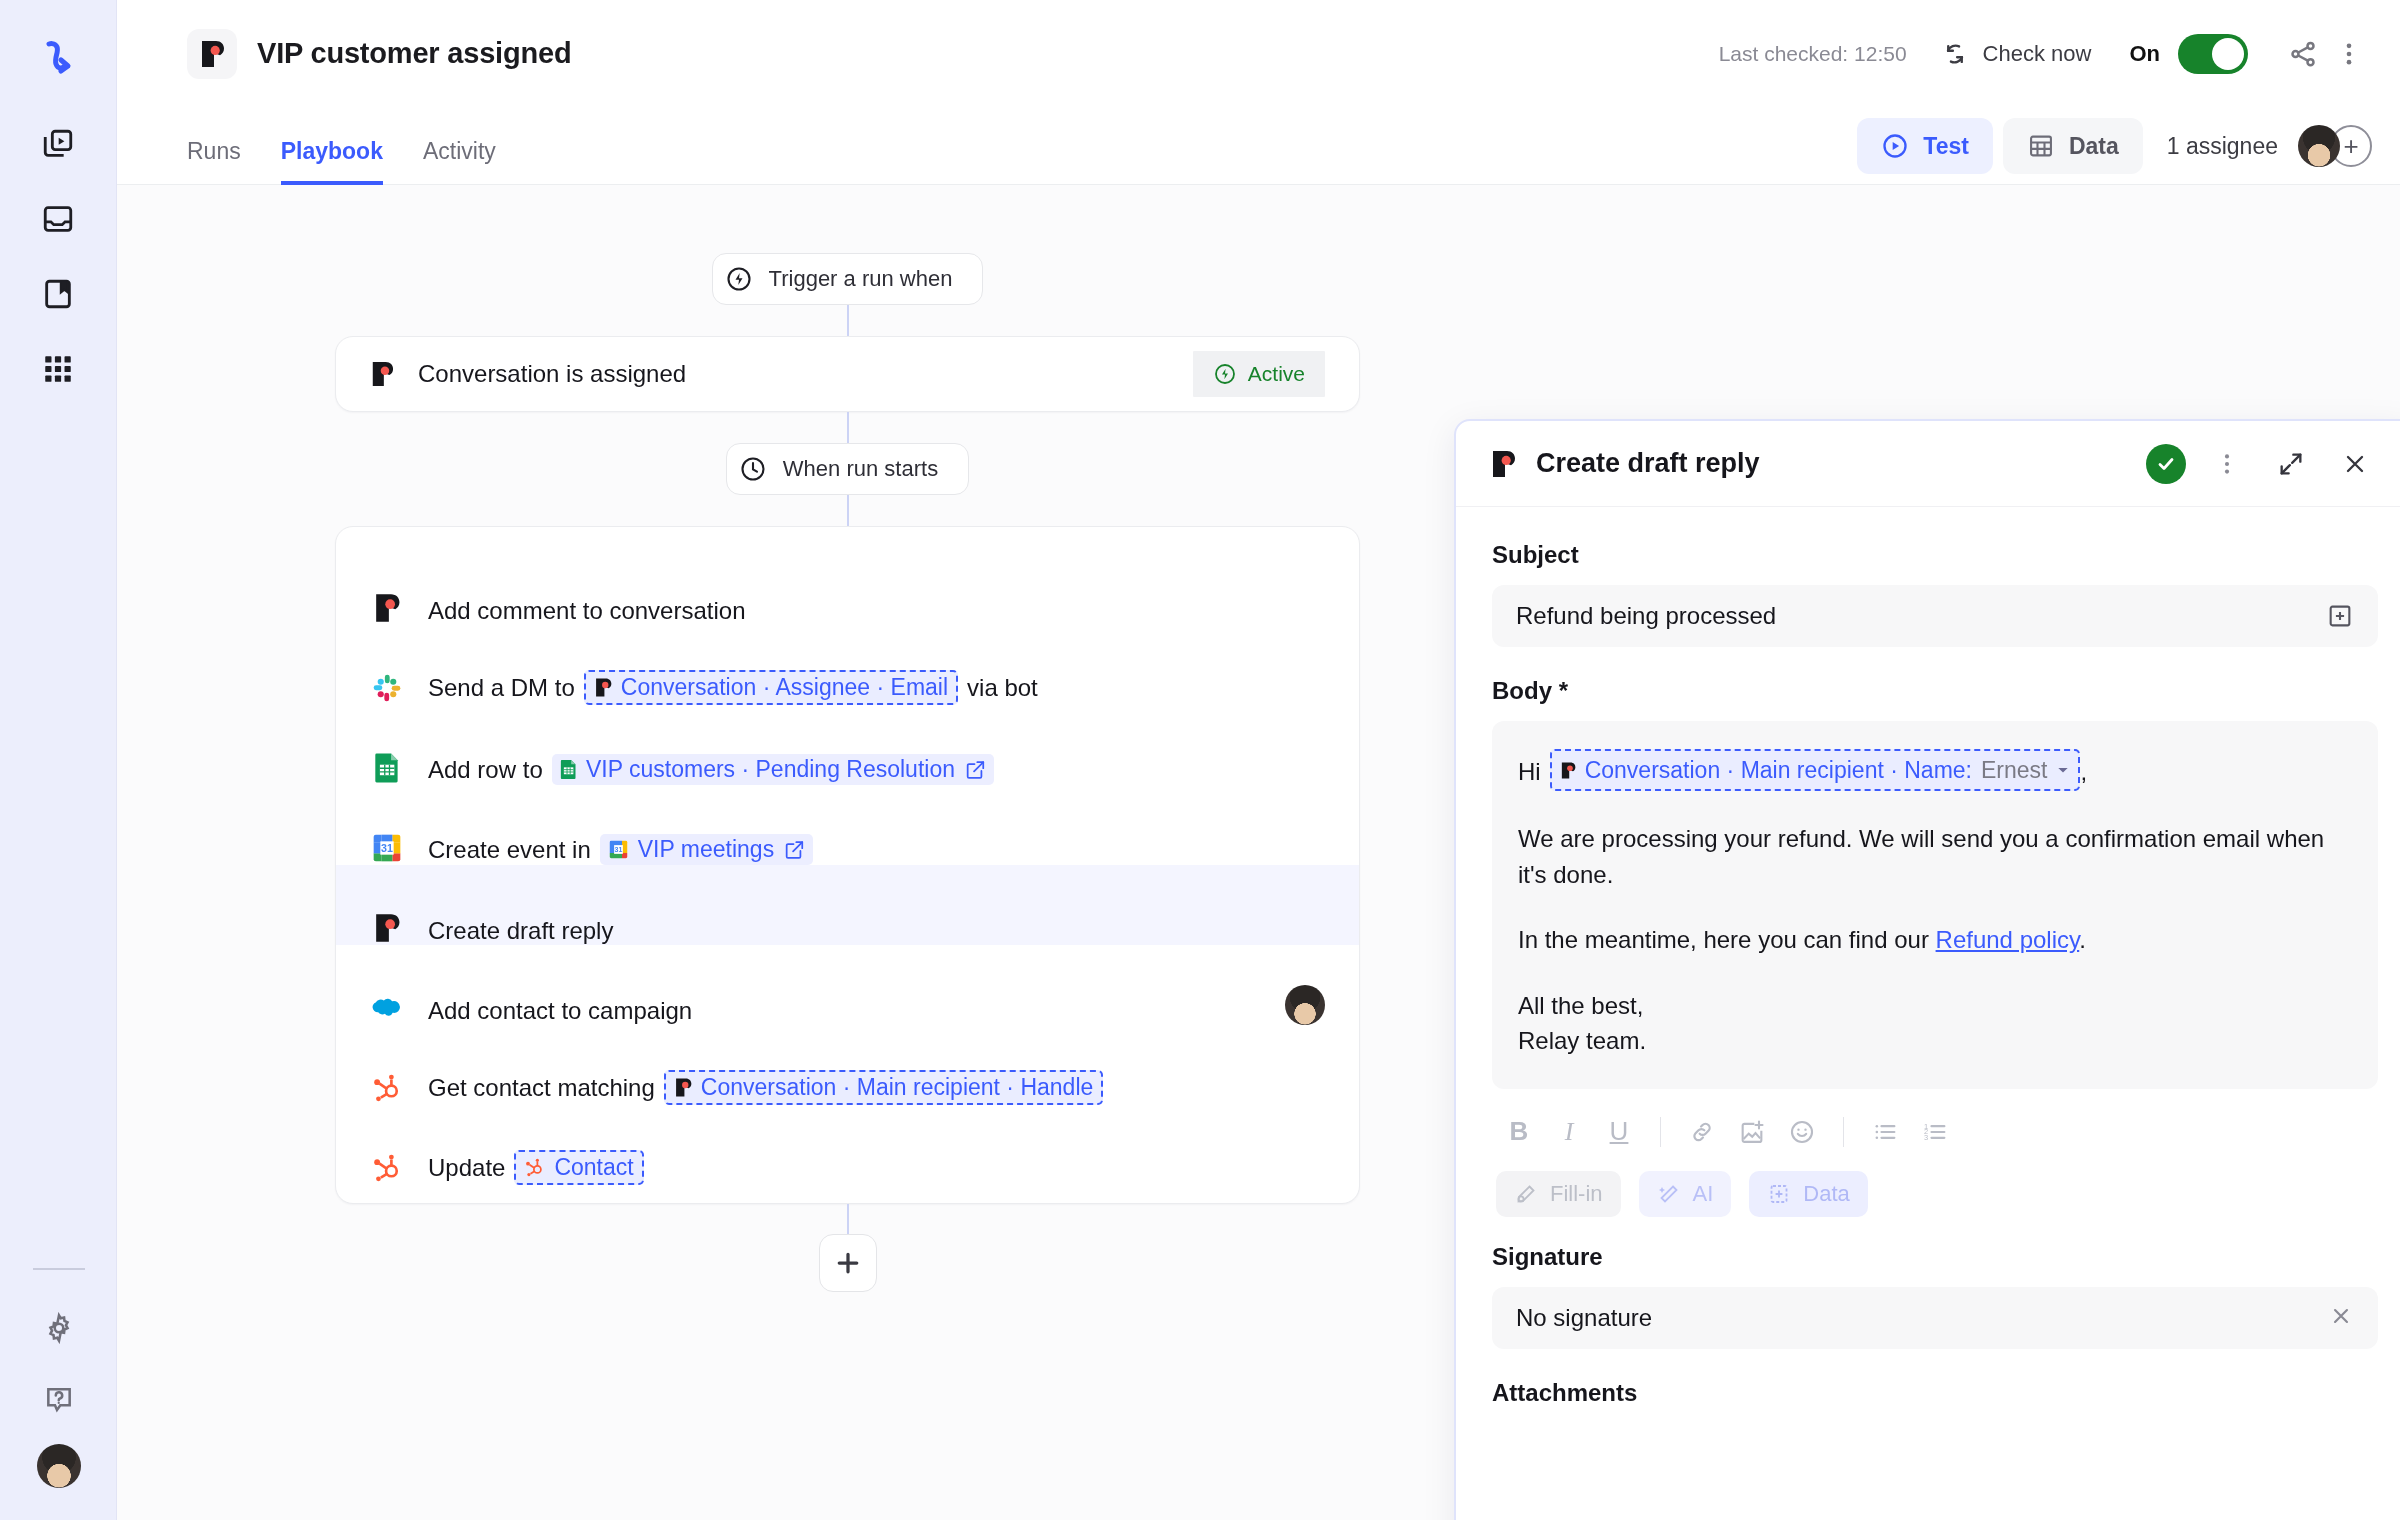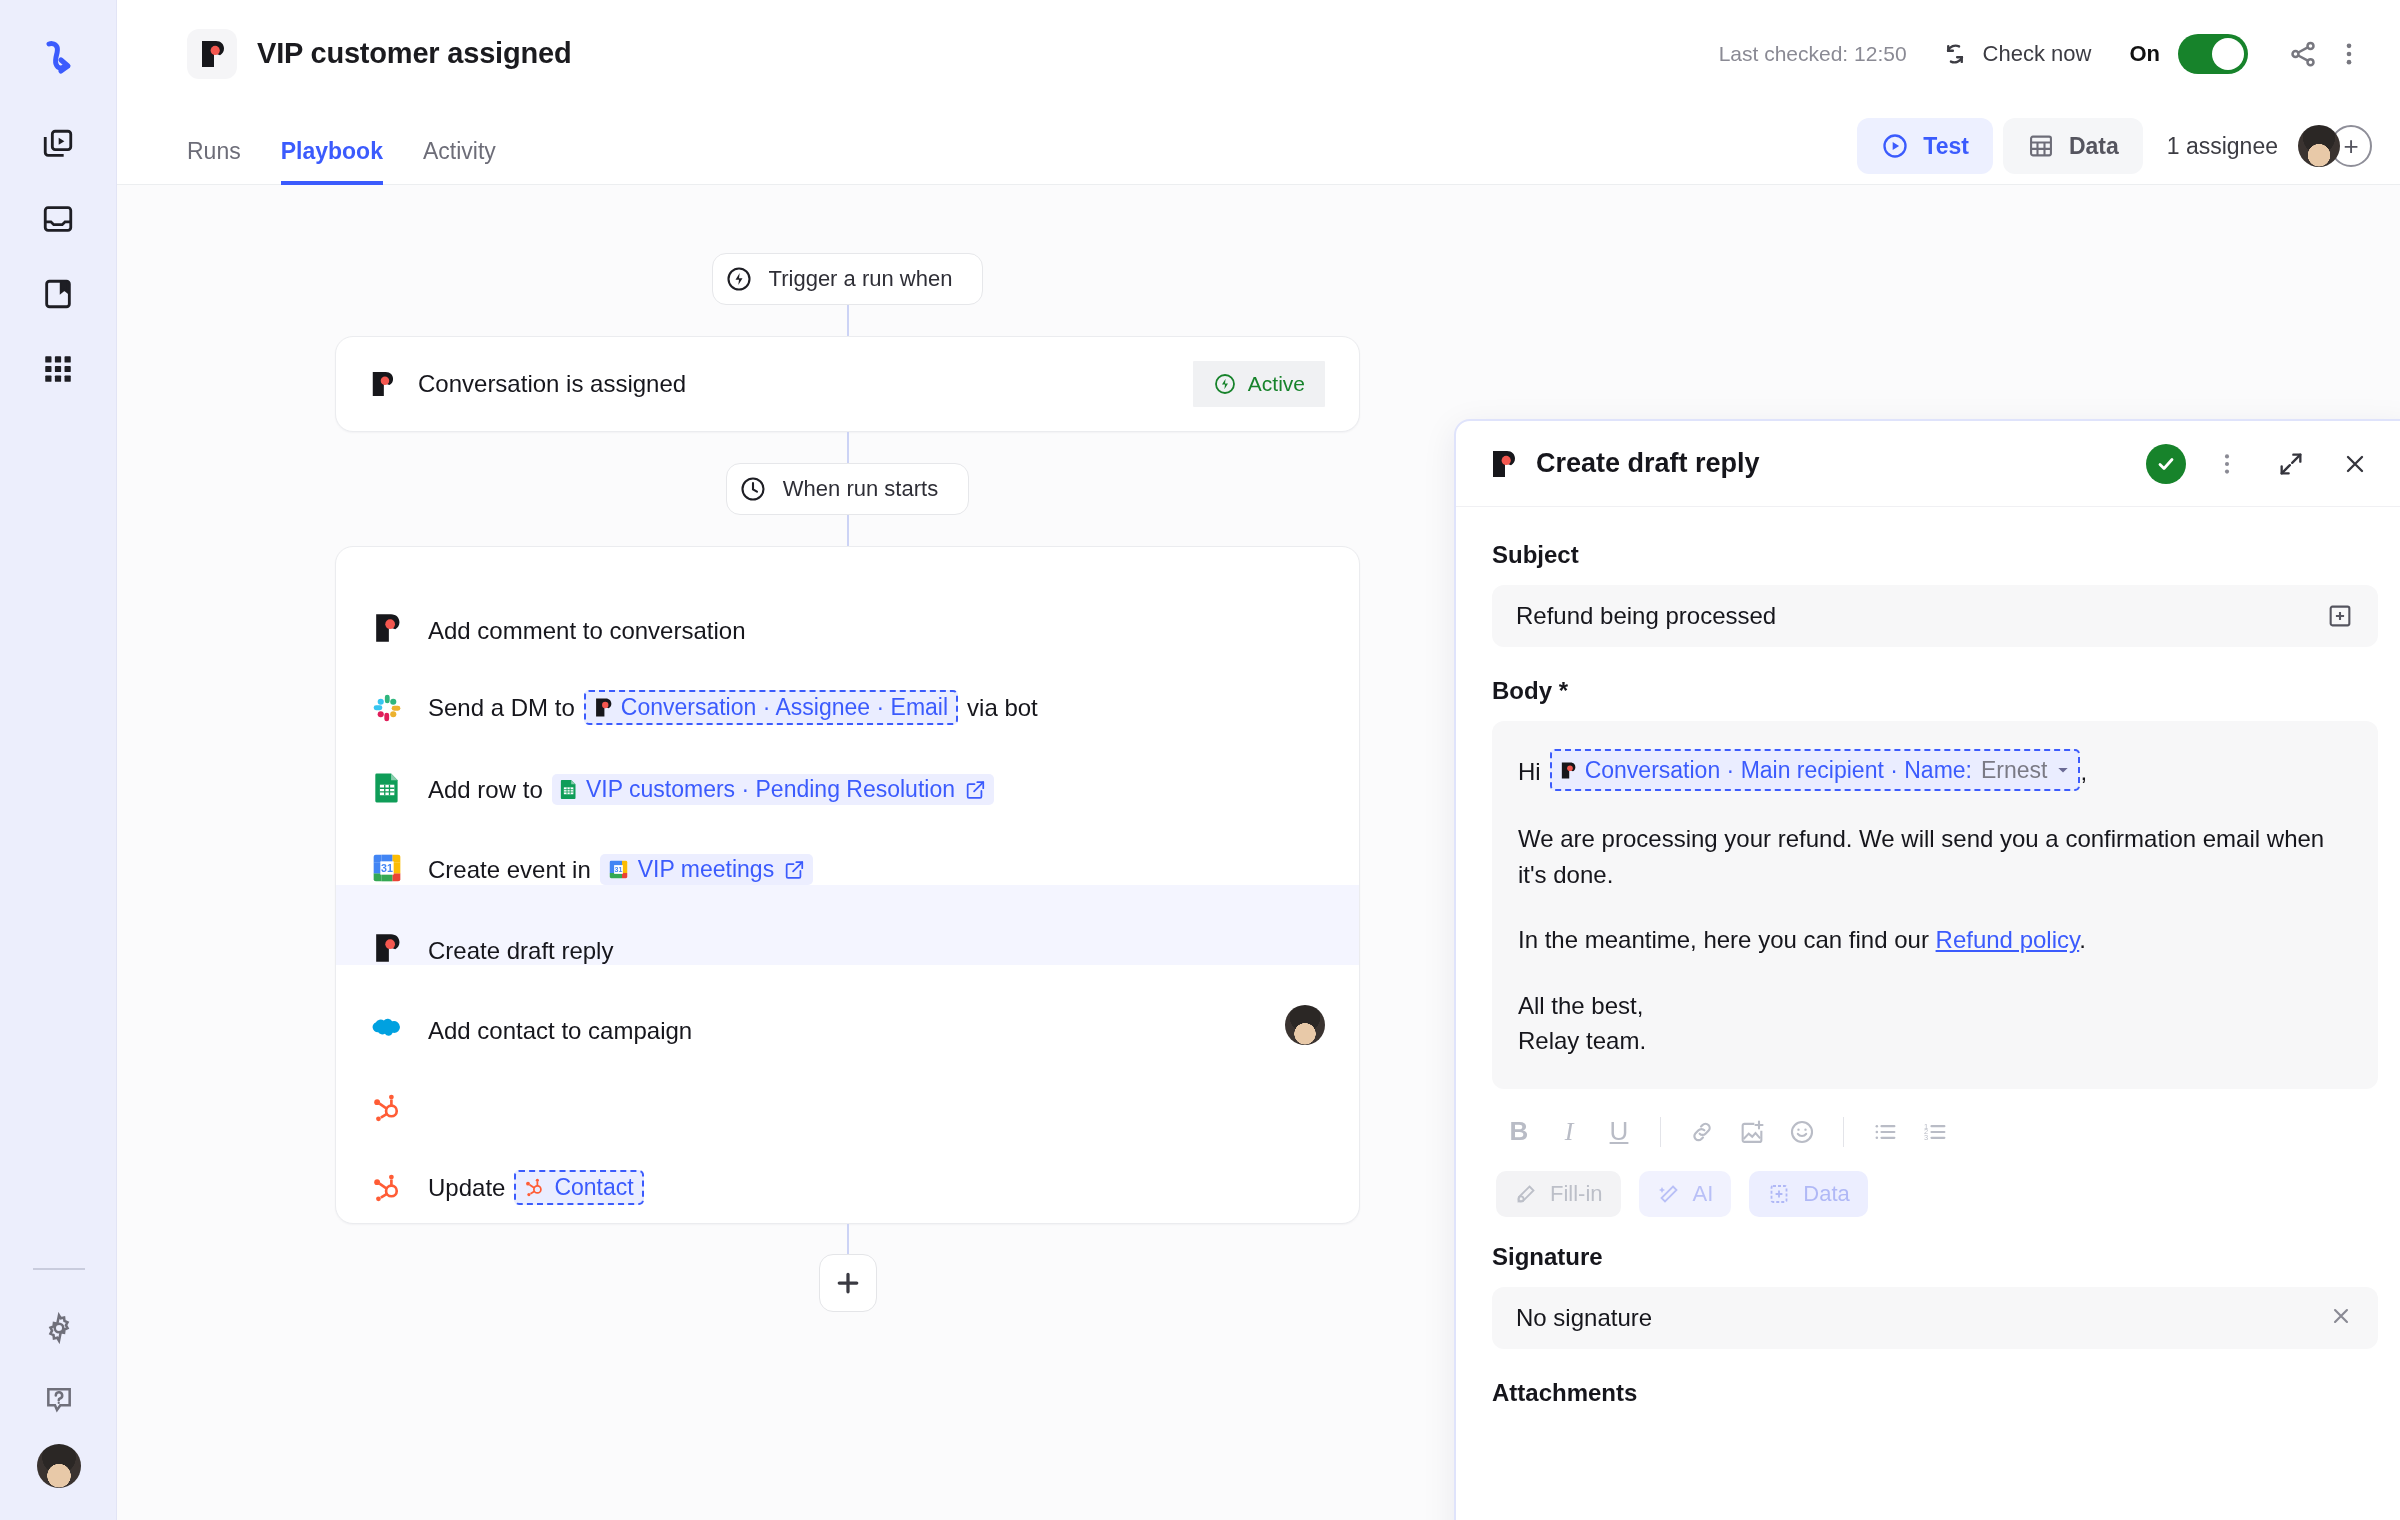--- a/index.html
+++ b/index.html
@@ -101,21 +101,21 @@
     height: 52px; display: inline-flex; align-items: center; gap: 16px;
     padding: 0 30px 0 12px; font-size: 22px; color: #2e2e36; cursor: pointer;
   }
   .center { display: flex; justify-content: center; }
   .connector { width: 2px; background: #ccd3f5; margin: 0 auto; }
   .flow-card {
     background: #fff; border: 1px solid #ebecef; border-radius: 18px;
     box-shadow: 0 1px 2px rgba(16,18,40,.04);
     overflow: hidden;
   }
-  .trig-card { height: 96px; display: flex; align-items: center; padding: 0 34px; }
+  .trig-card { height: 76px; display: flex; align-items: center; padding: 0 34px; }
   .trig-left { display: flex; align-items: center; gap: 24px; font-size: 24px; color: #16161c; }
   .active-badge {
     margin-left: auto; background: #f0f1f3; color: #17832b; border-radius: 1px;
     height: 46px; display: flex; align-items: center; gap: 11px; padding: 0 20px;
     font-size: 21px; font-weight: 500;
   }
   .act-row {
     height: 80px; display: flex; align-items: flex-end; padding: 0 34px; gap: 24px;
     font-size: 24px; color: #16161c; cursor: pointer; white-space: nowrap;
   }
@@ -542,20 +542,33 @@
                   <svg width="32" height="32" viewBox="0 0 24 24" fill="none" stroke="#ff5c35" stroke-width="2">
       <circle cx="15.3" cy="14.2" r="4"></circle>
                     <path d="M15.3 10.2V5.6"></path>
                     <circle cx="15.3" cy="3.8" r="1.8" fill="#ff5c35" stroke="none"></circle>
       <path d="M11.5 12.2L6.4 8.8"></path>
                     <circle cx="4.6" cy="7.6" r="2.2" fill="#ff5c35" stroke="none"></circle>
       <path d="M11.6 16.6l-4.2 2.6"></path>
                     <circle cx="5.6" cy="20.1" r="1.8" fill="#ff5c35" stroke="none"></circle>
                   </svg>
                 </span>
+                <span class="act-text">
+                  <span class="txt">Get contact matching</span>
+                  <span class="sp"></span>
+                  <span class="var dashed">
+                    <span style="display: flex;">
+                      <svg width="18.06" height="21" viewBox="0 0 26 30">
+                        <path d="M3 2h14c5 0 8 3.4 8 7.6 0 3.1-1.6 5.4-4 6.6l-6-2.2V28H3z" fill="#17171b"></path>
+                        <circle cx="16.2" cy="11.4" r="4.6" fill="#f4574f"></circle>
+                      </svg>
+                    </span>
+                    <span class="vname">Conversation · Main recipient · Handle</span>
+                  </span>
+                </span>
               </div>
               <div class="act-row">
                 <span class="row-icon">
                   <svg width="32" height="32" viewBox="0 0 24 24" fill="none" stroke="#ff5c35" stroke-width="2">
       <circle cx="15.3" cy="14.2" r="4"></circle>
                     <path d="M15.3 10.2V5.6"></path>
                     <circle cx="15.3" cy="3.8" r="1.8" fill="#ff5c35" stroke="none"></circle>
       <path d="M11.5 12.2L6.4 8.8"></path>
                     <circle cx="4.6" cy="7.6" r="2.2" fill="#ff5c35" stroke="none"></circle>
       <path d="M11.6 16.6l-4.2 2.6"></path>

